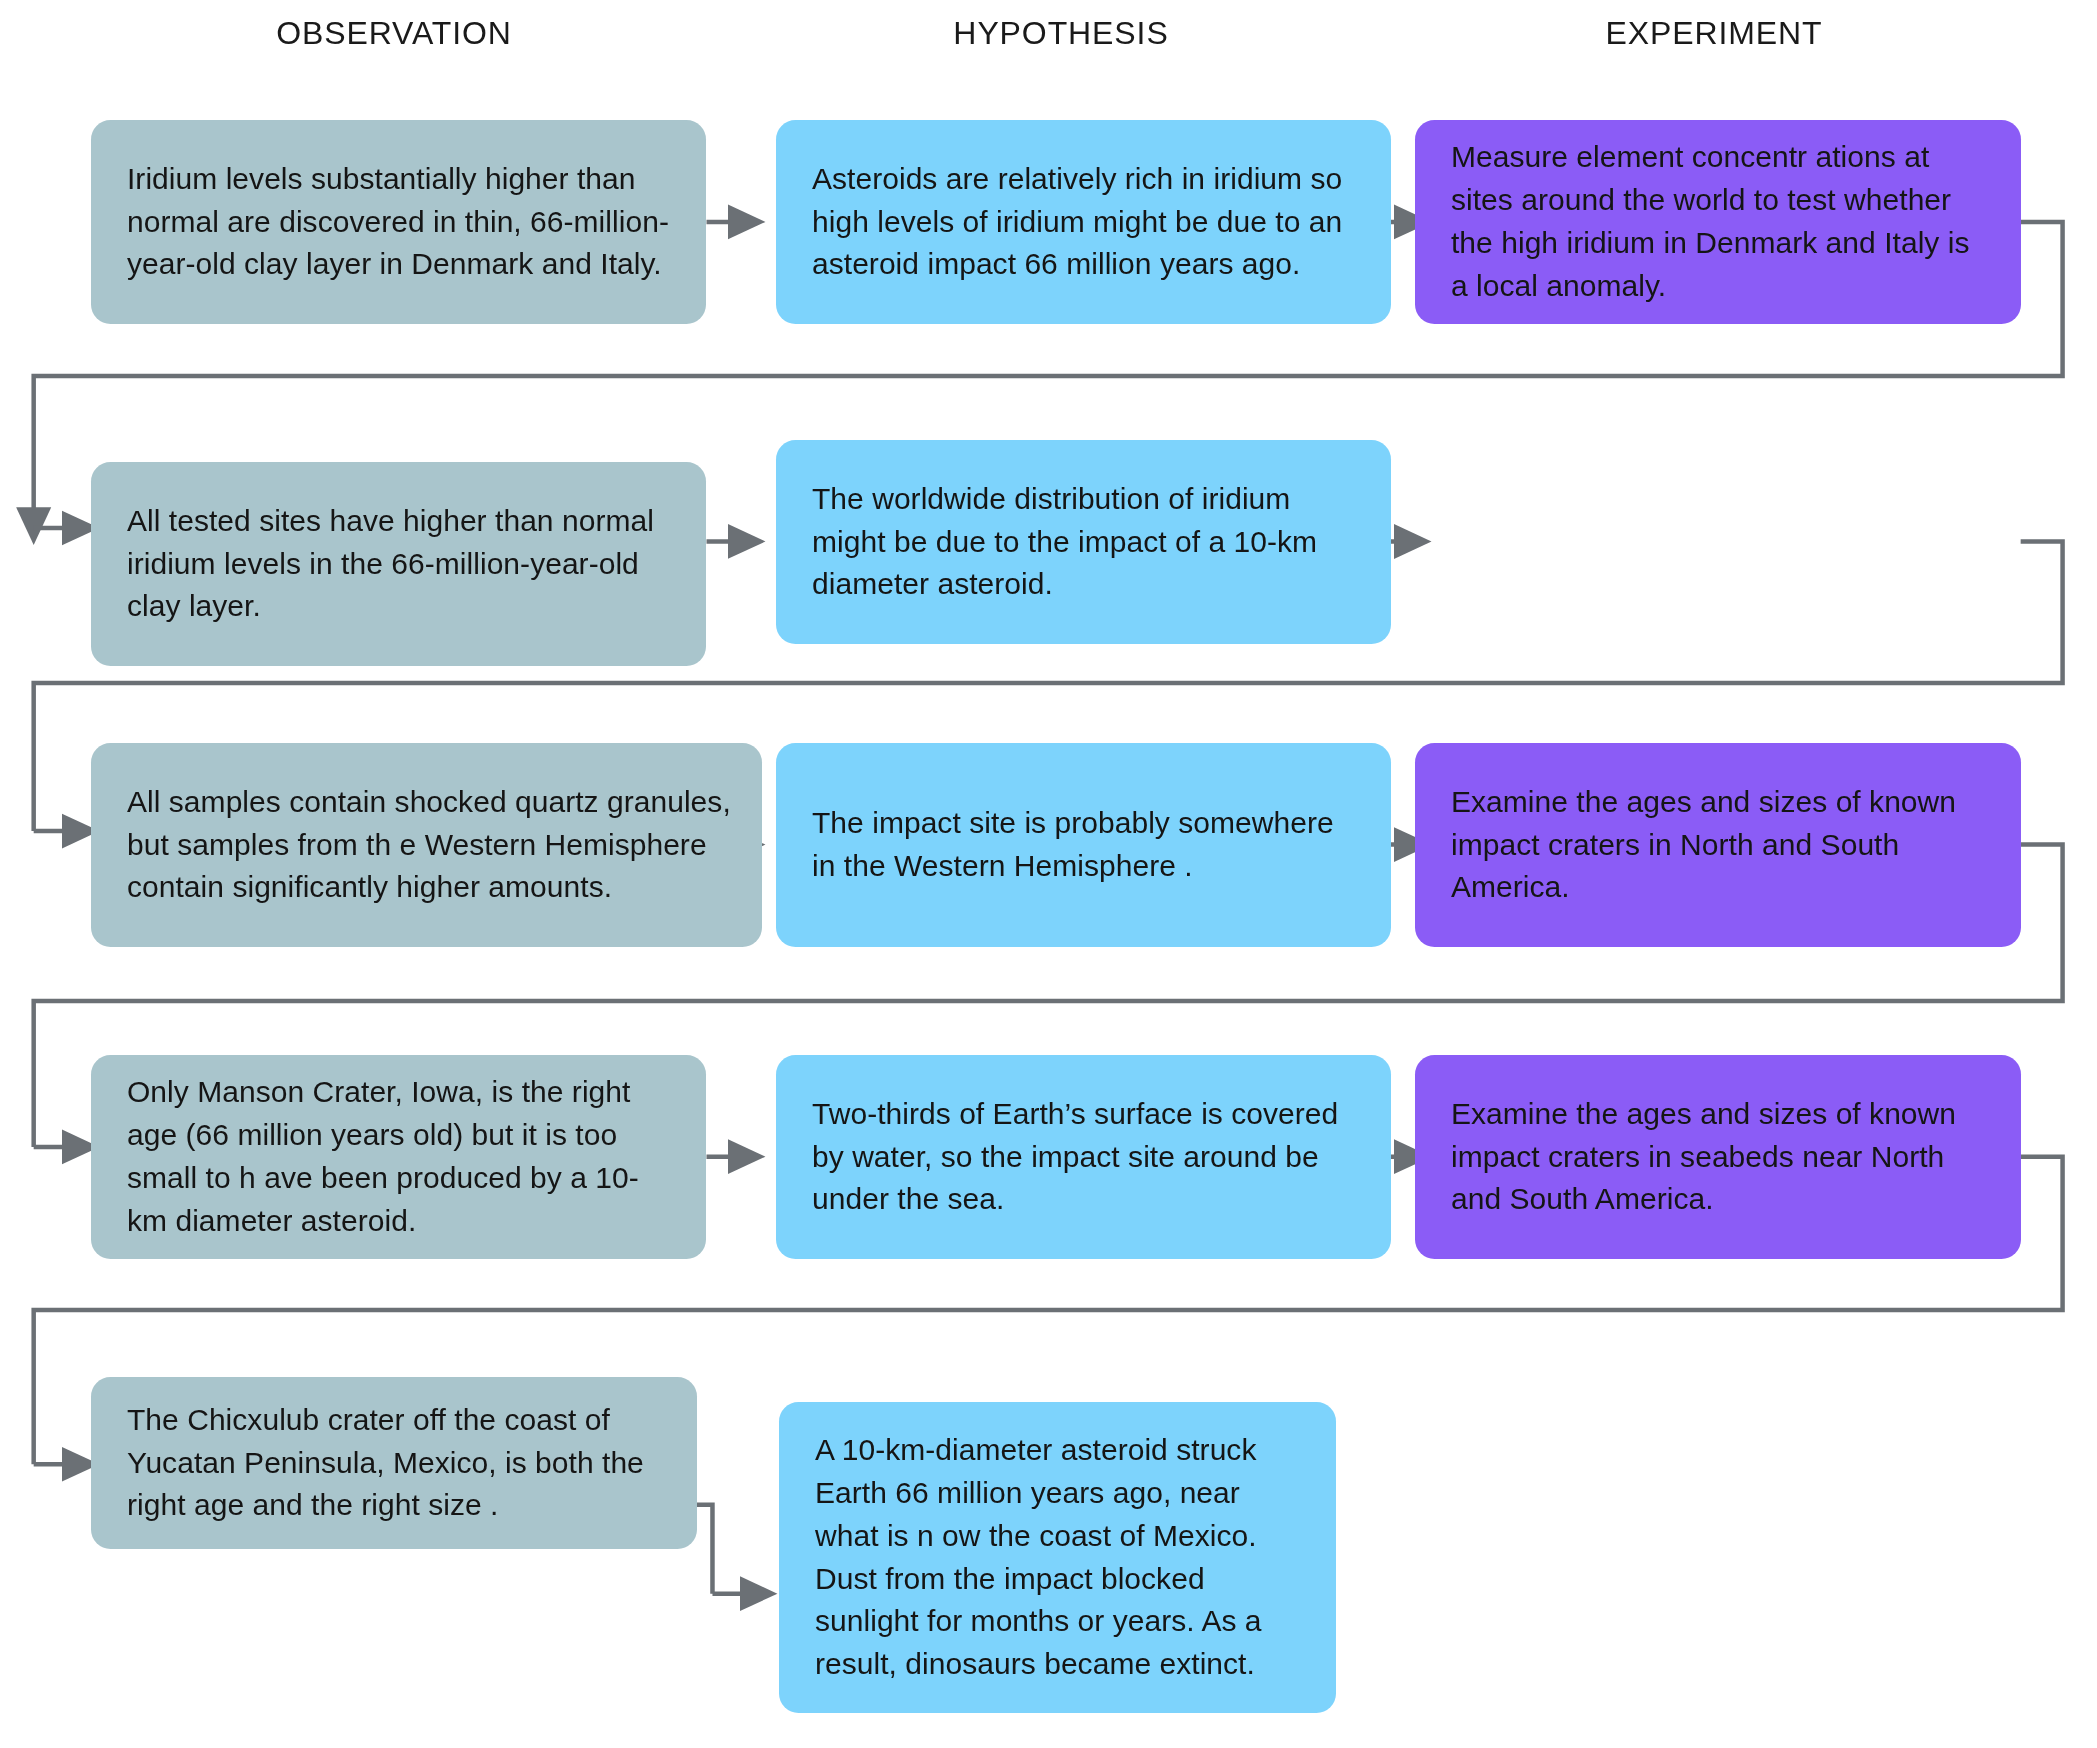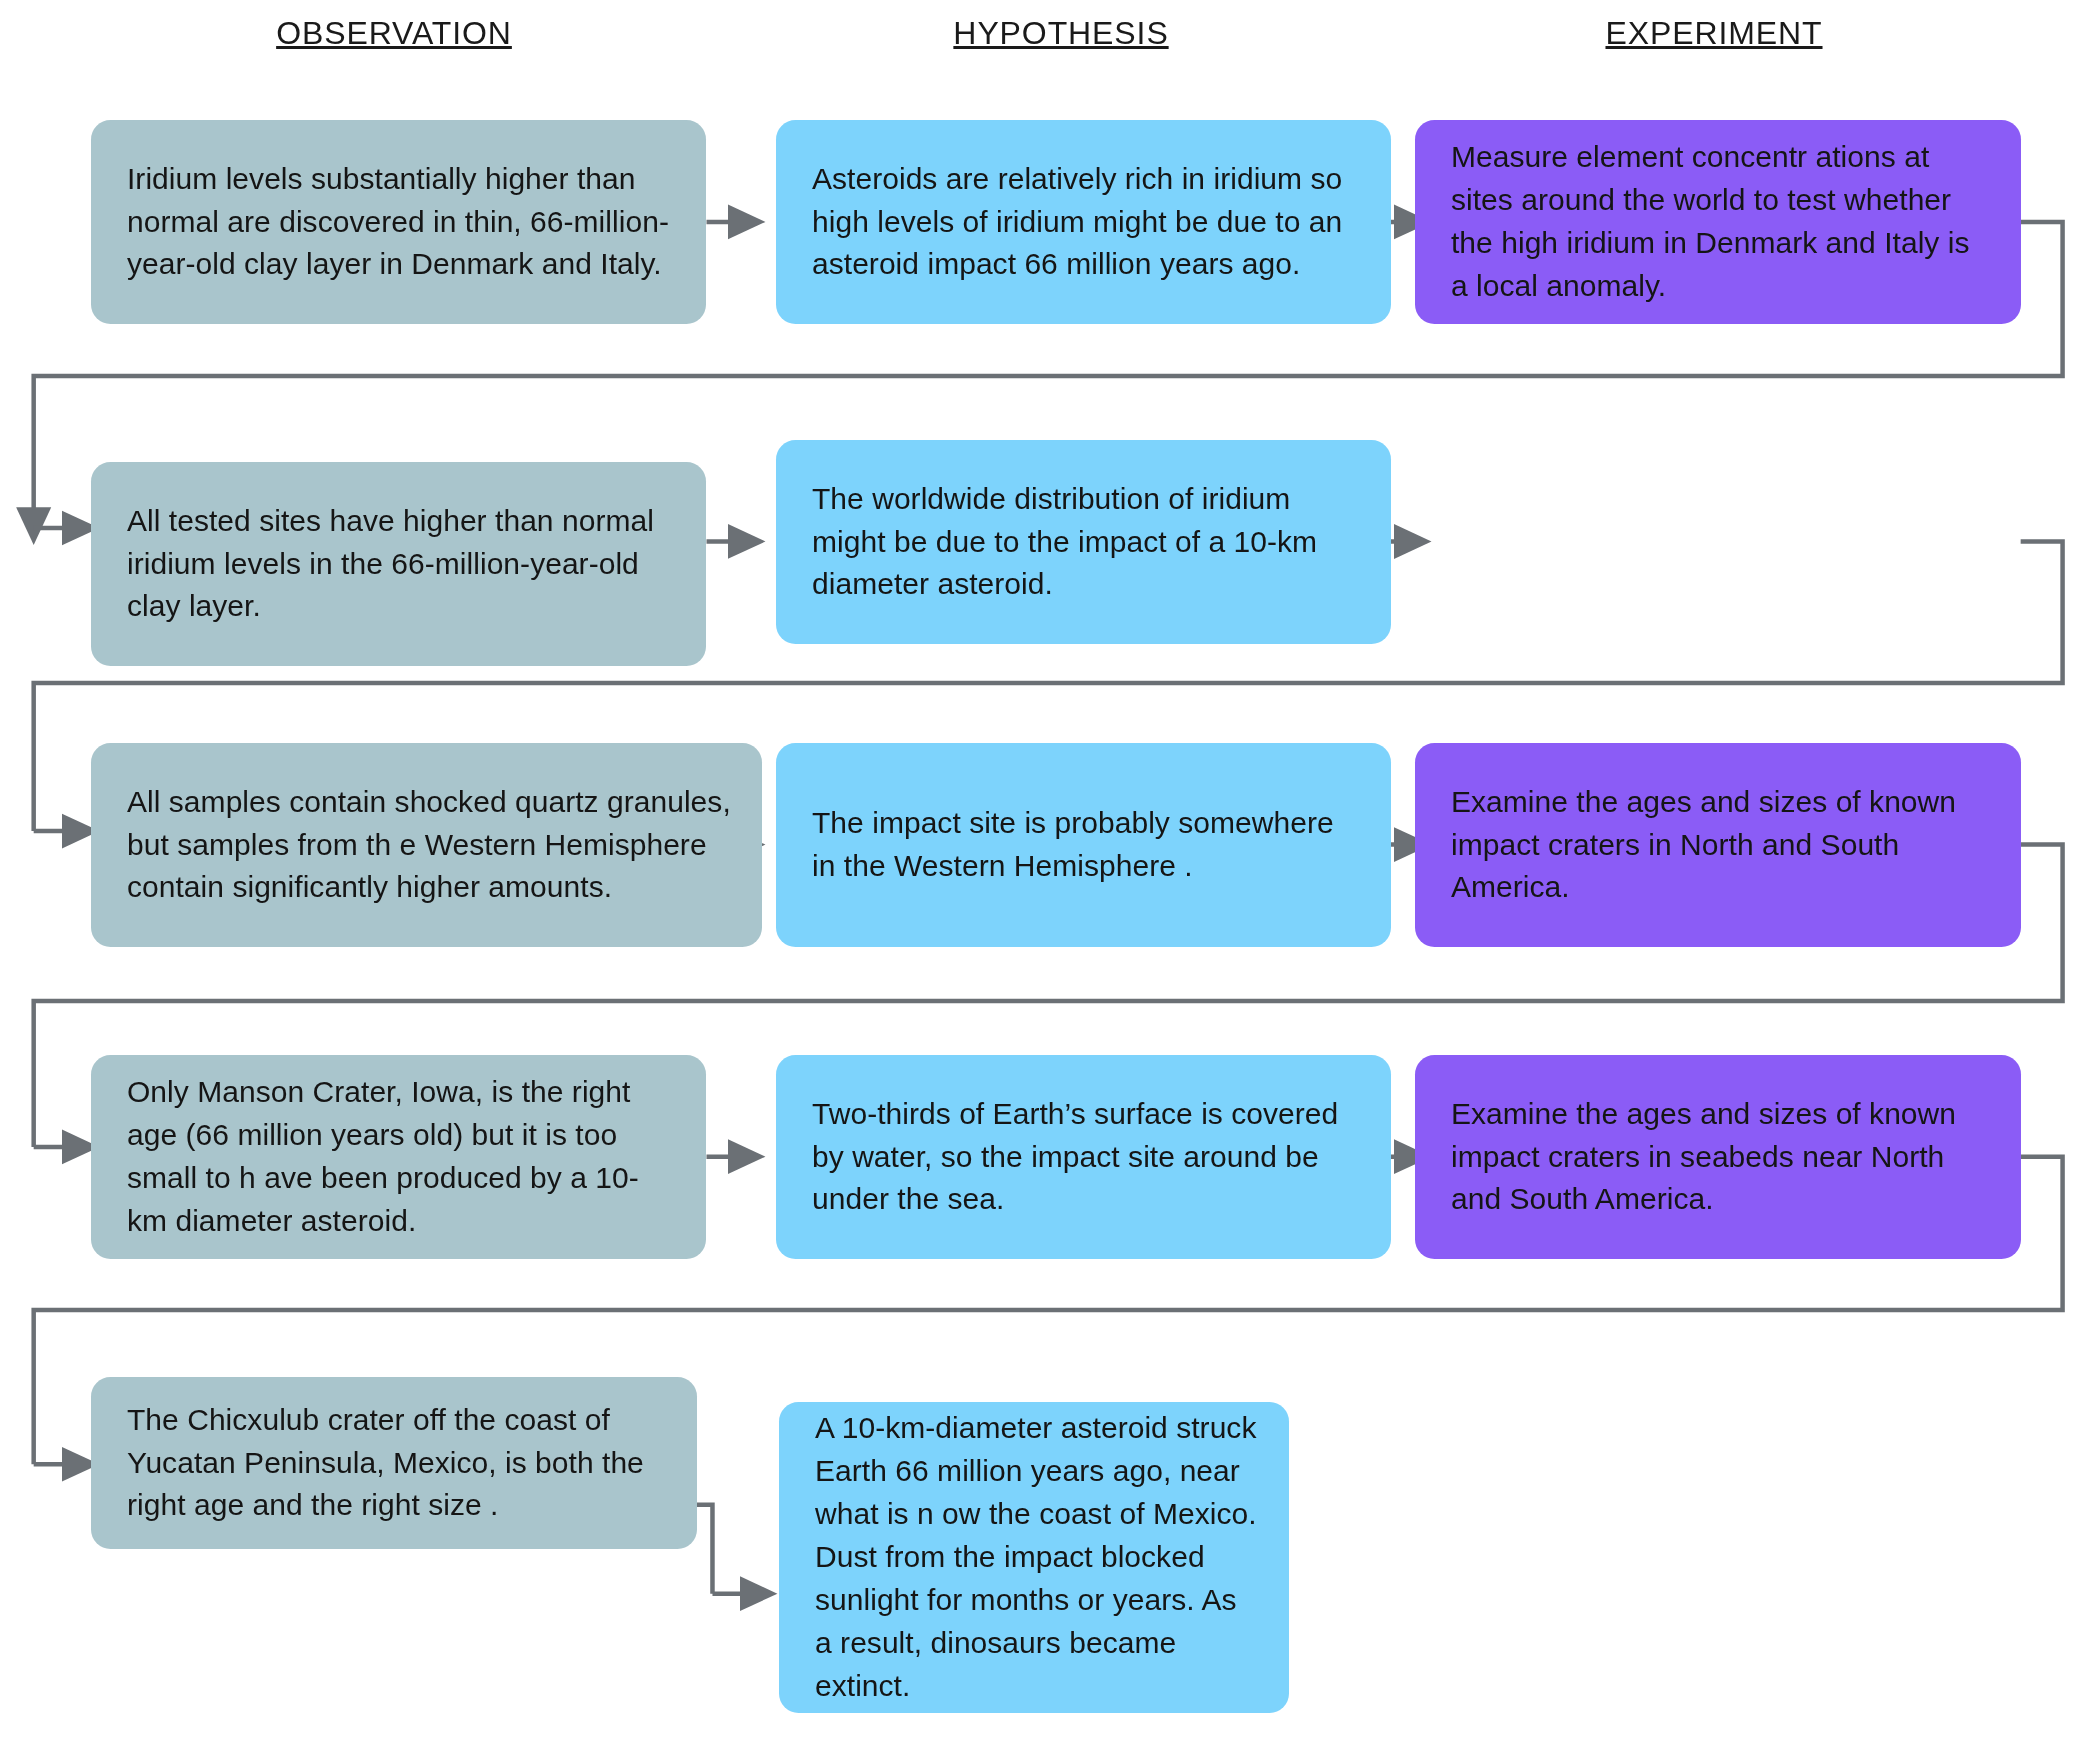--- a/index.html
+++ b/index.html
@@ -25,21 +25,20 @@
   }
   .col-head {
     position: absolute;
     font-size: 32px;
     letter-spacing: 0.9px;
     color: #1a1a1a;
     font-weight: 400;
     text-align: right;
     white-space: nowrap;
     transform: translateX(-50%);
-    text-decoration: underline;
   }
   .node {
     position: absolute;
     border-radius: 19.5px;
     display: flex;
     align-items: center;
     padding: 19.5px 31px 19.5px 36px;
   }
   .node p {
     font-size: 30px;
@@ -132,18 +131,18 @@
     <p>Two-thirds of Earth’s surface is covered by water, so the impact site around be under the sea.</p>
   </div>
   <div class="node exp" style="left:1415px; top:1055px; width:606px; height:204px;">
     <p>Examine the ages and sizes of known impact craters in seabeds near North and South America.</p>
   </div>
 
   <div class="node obs" style="left:91px; top:1377px; width:606px; height:172px;">
     <p>The Chicxulub crater off the coast of Yucatan Peninsula, Mexico, is both the right age and the right size .</p>
   </div>
 
-  <div class="node hyp" style="left:761px; top:1402px; width:510px; height:311px;">
+  <div class="node hyp" style="left:761px; top:1402px; width:557px; height:311px;">
     <p>A 10-km-diameter asteroid struck Earth 66 million years ago, near what is n ow the coast of Mexico. Dust from the impact blocked sunlight for months or years. As a result, dinosaurs became extinct.</p>
   </div>
 
 </div>
 
 
 </body></html>

